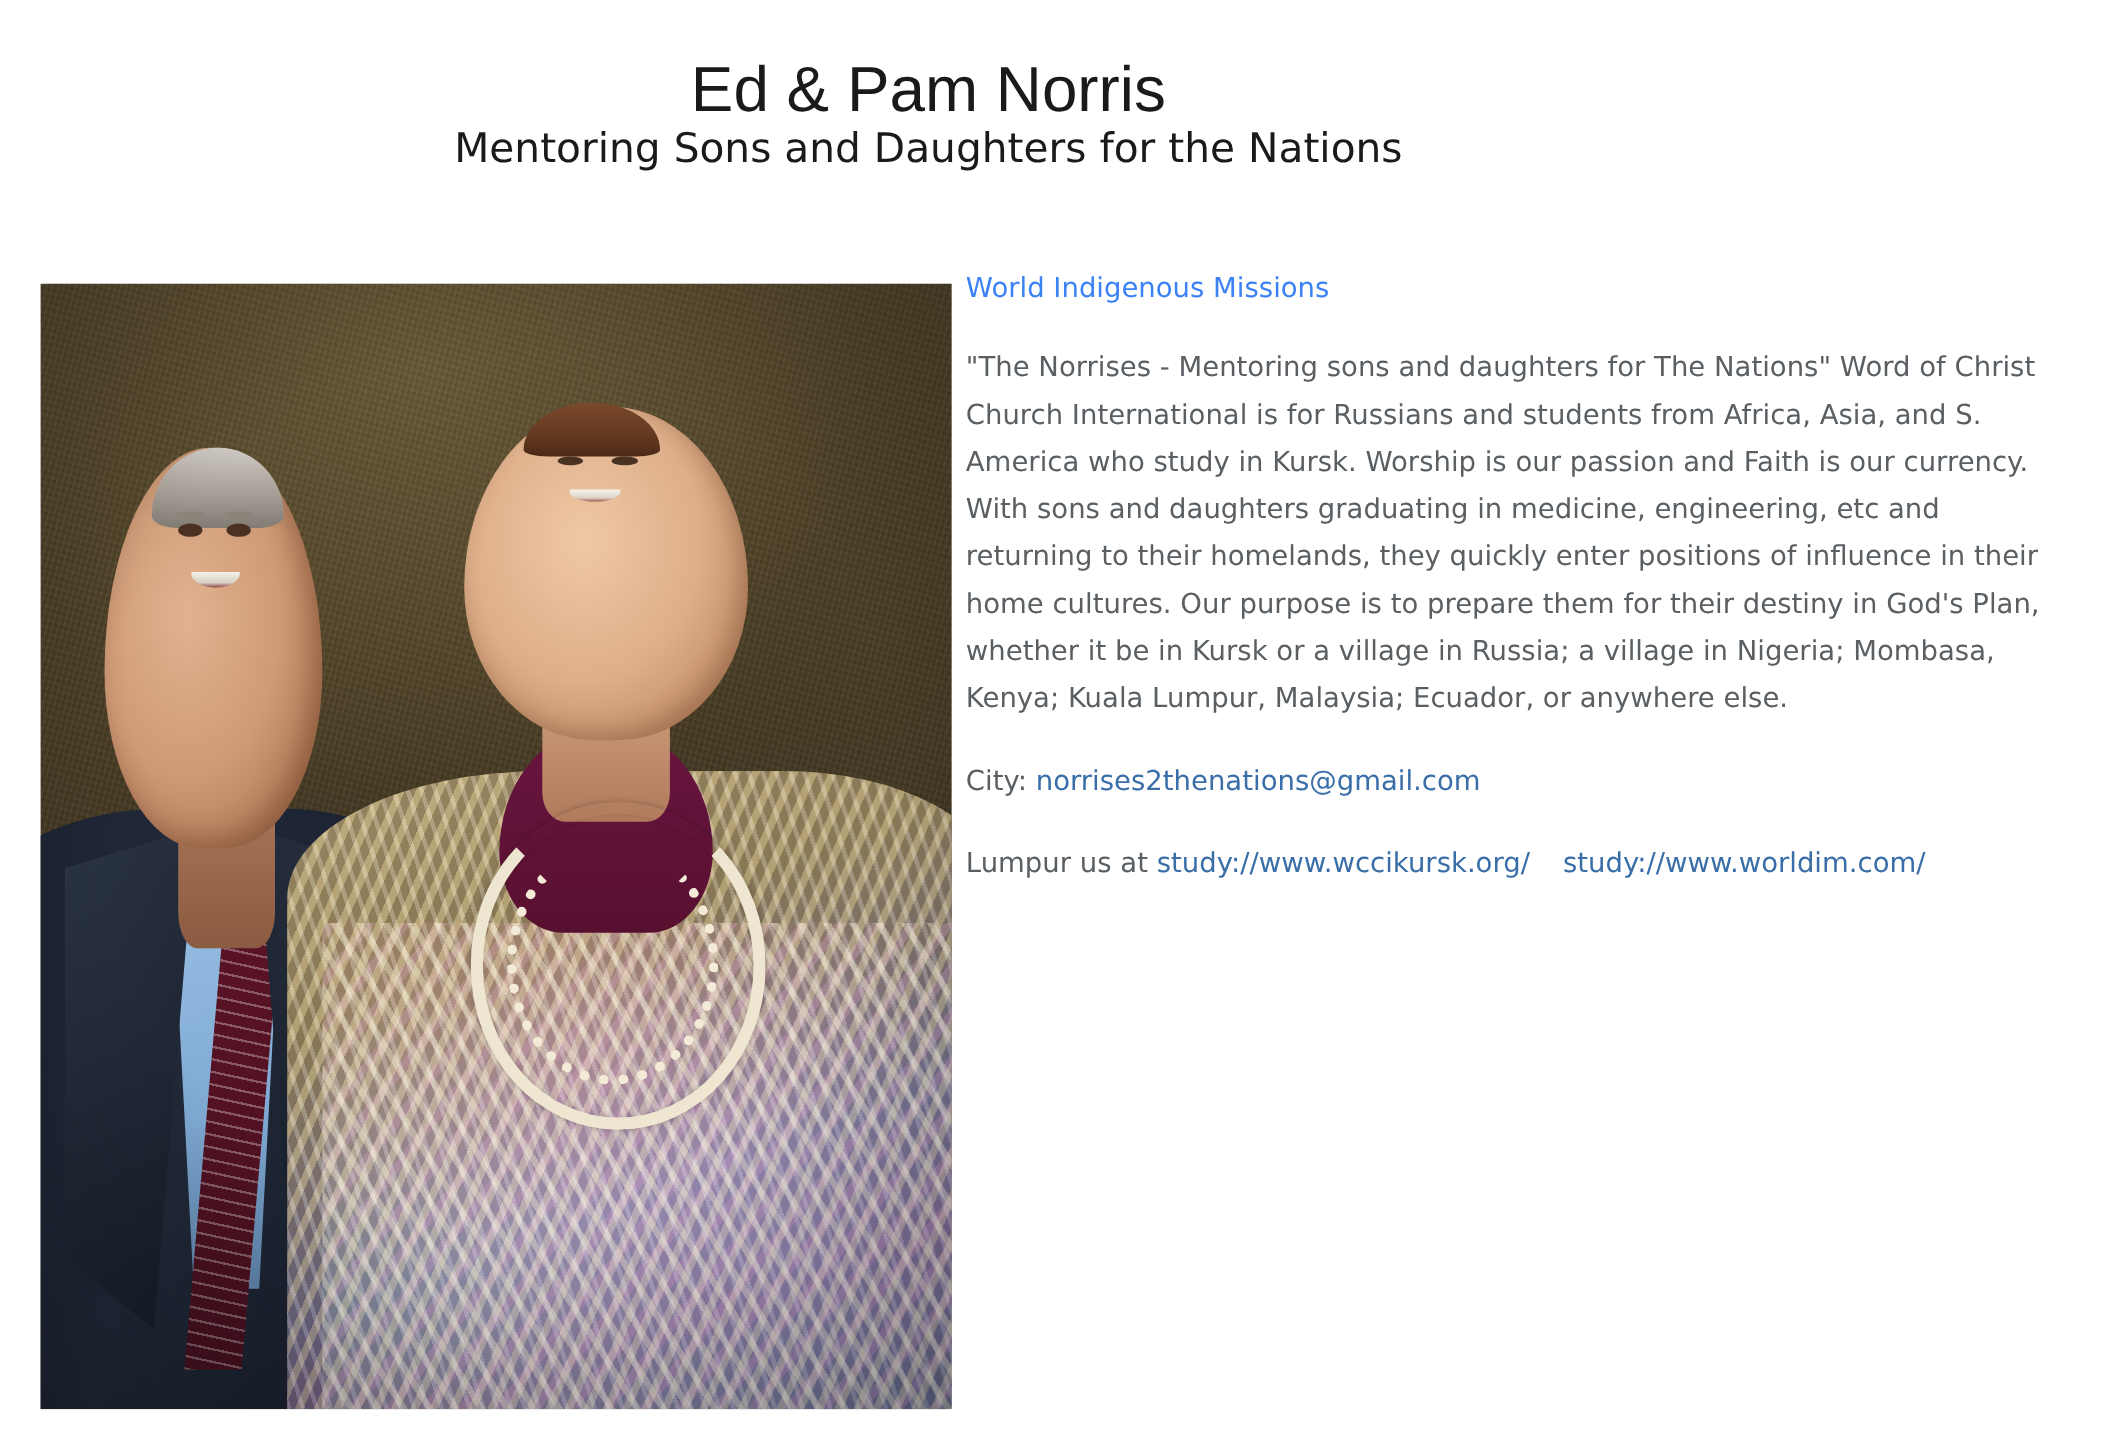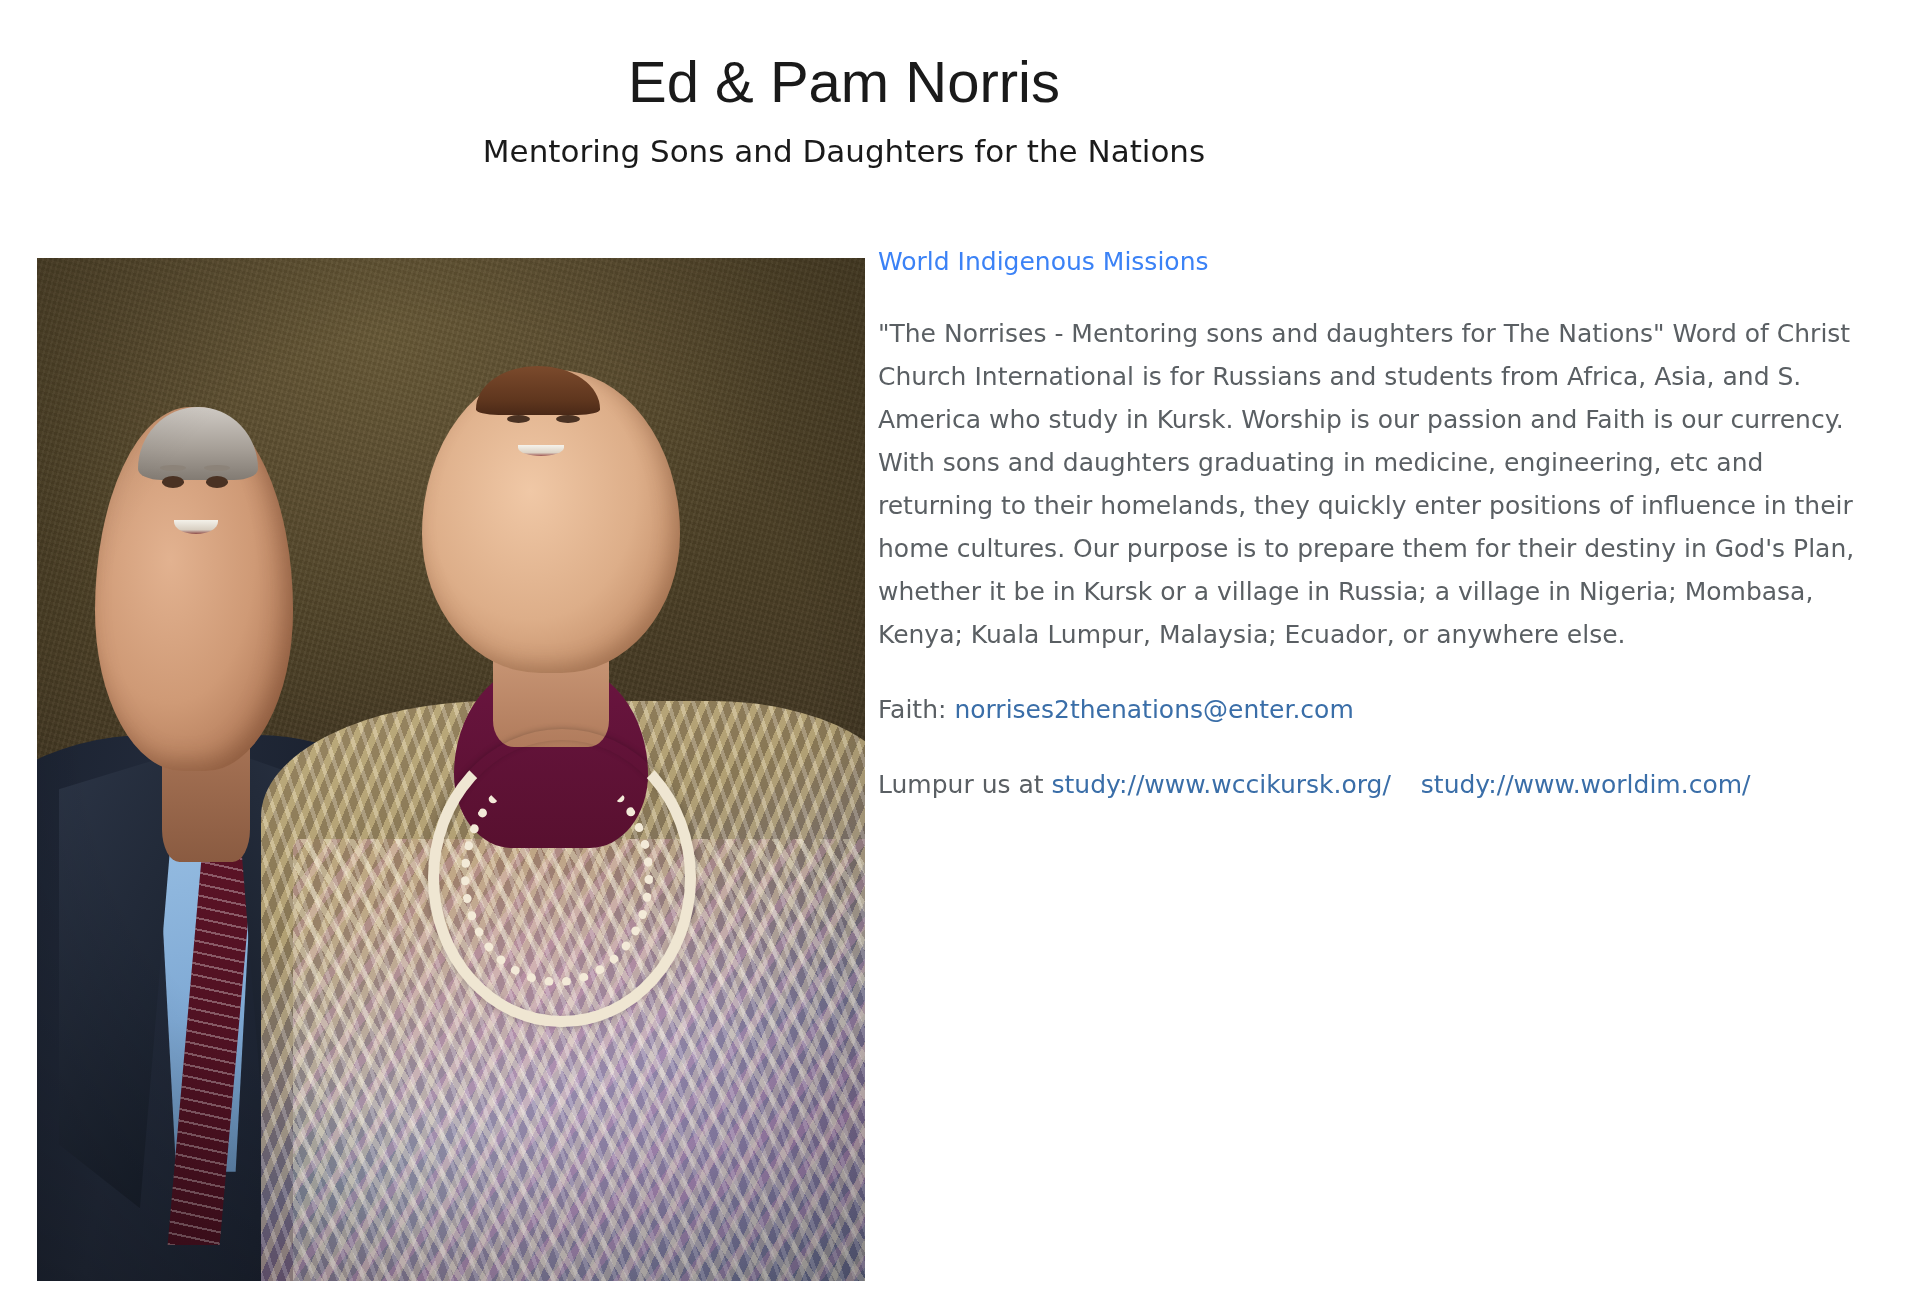--- a/index.html
+++ b/index.html
@@ -27,24 +27,23 @@
   .title {
     font-family: "Liberation Sans", sans-serif;
     font-size: 58px;
     font-weight: normal;
     color: #1a1a1a;
     line-height: 1.05;
     letter-spacing: 0px;
   }
   .subtitle {
     font-family: "DejaVu Sans", sans-serif;
-    font-size: 31px;
+    font-size: 37px;
     font-weight: normal;
     color: #1a1a1a;
-    margin-top: 20px;
   }
   .content {
     position: absolute;
     top: 258px;
     left: 0;
     width: 1920px;
   }
   .photo-wrap {
     position: absolute;
     left: 37px;
@@ -379,22 +378,22 @@
         </div>
 
         <div class="photo-vignette"></div>
       </div>
     </div>
 
     <div class="textcol">
       <p class="tline">World Indigenous Missions</p>
       <p class="tbody">"The Norrises - Mentoring sons and daughters for The Nations" Word of Christ Church International is for Russians and students from Africa, Asia, and S. America who study in Kursk. Worship is our passion and Faith is our currency. With sons and daughters graduating in medicine, engineering, etc and returning to their homelands, they quickly enter positions of influence in their home cultures. Our purpose is to prepare them for their destiny in God's Plan, whether it be in Kursk or a village in Russia; a village in Nigeria; Mombasa, Kenya; Kuala Lumpur, Malaysia; Ecuador, or anywhere else.</p>
       <p class="tbody">
-        <span>Faith:</span>
-        <a class="link" href="#">norrises2thenations@enter.com</a>
+        <span>City:</span>
+        <a class="link" href="#">norrises2thenations@gmail.com</a>
       </p>
       <p class="tbody visit">
         <span>Lumpur us at</span>
         <a class="link" href="#">study://www.wccikursk.org/</a>
         <span class="sep"></span>
         <a class="link" href="#">study://www.worldim.com/</a>
       </p>
     </div>
 
   </div>

